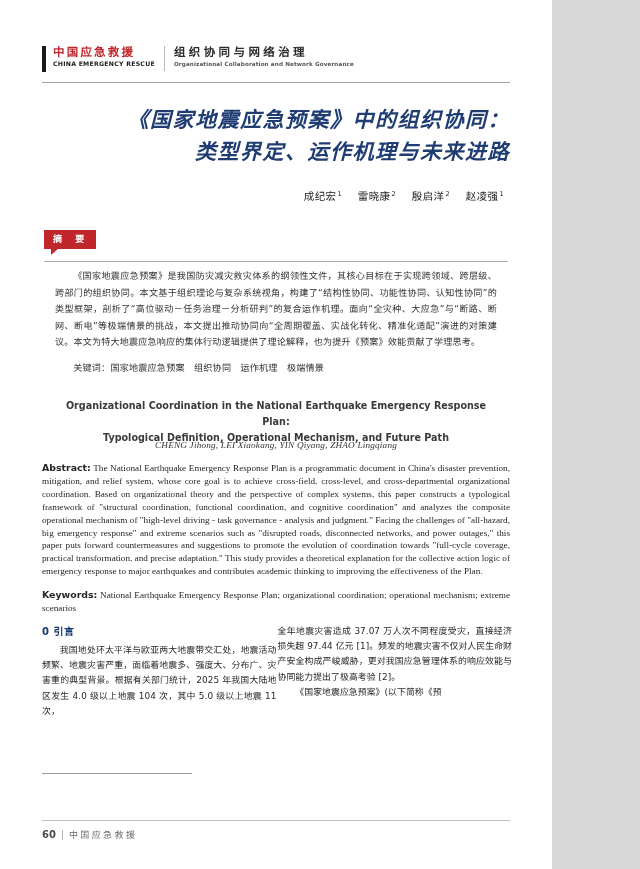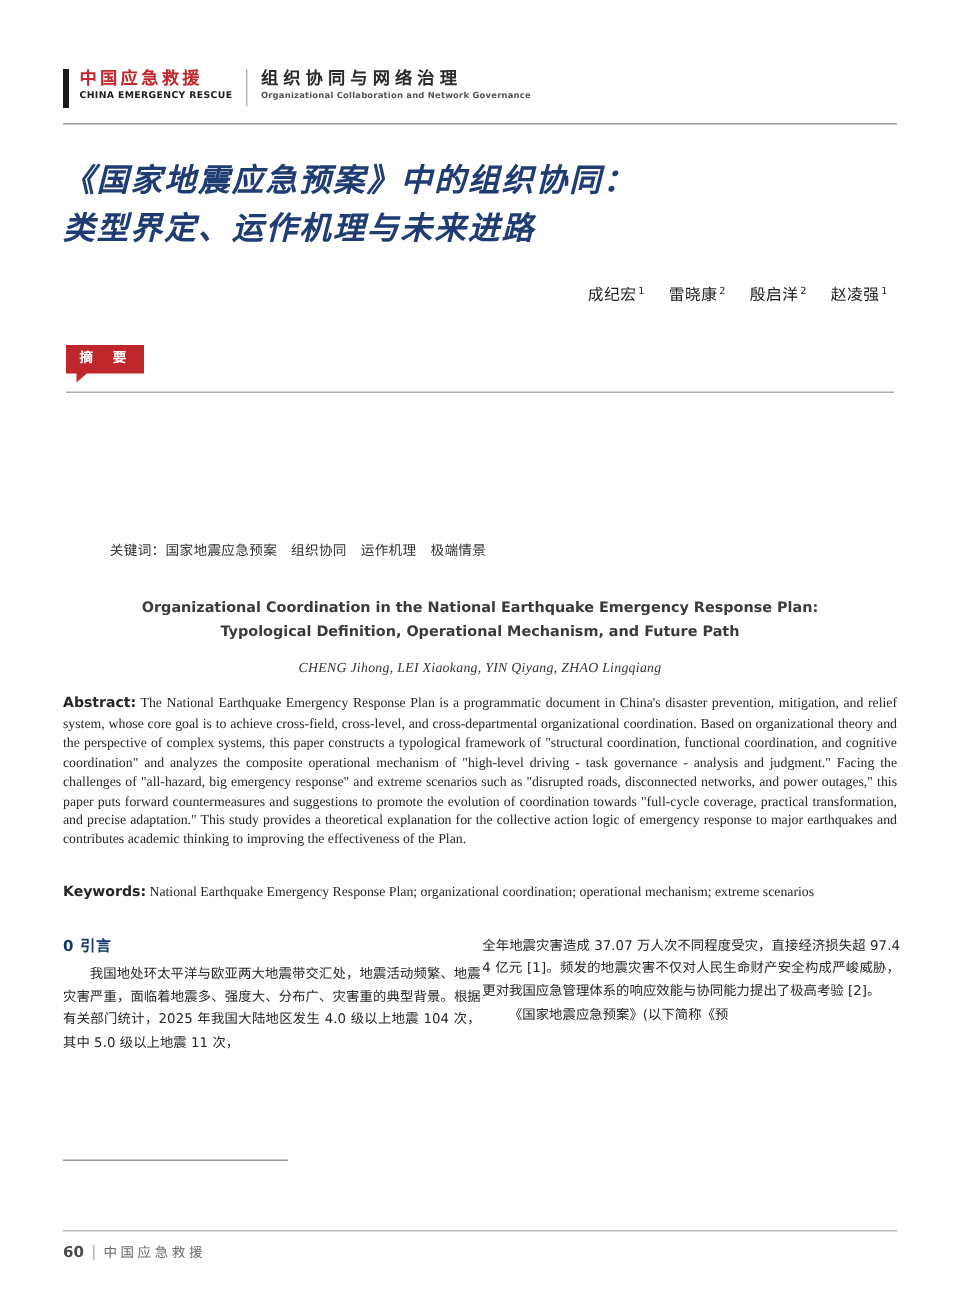--- a/index.html
+++ b/index.html
@@ -3,21 +3,21 @@
 <meta charset="utf-8">
 <title>Academic Paper Page</title>
 <style>
   html, body {
     margin: 0;
     padding: 0;
     background: #d8d8d8;
   }
   .page {
     position: relative;
-    width: 640px;
+    width: 552px;
     height: 869px;
     background: #ffffff;
     overflow: hidden;
     font-family: "Liberation Serif", "DejaVu Serif", serif;
     color: #1a1a1a;
     box-sizing: border-box;
   }
 
   
   .run-header {
@@ -99,21 +99,21 @@
     height: 1px;
     background: #9e9e9e;
   }
 
   
   .title-block {
     position: absolute;
     left: 42px;
     right: 42px;
     top: 104px;
-    text-align: left;
+    text-align: right;
   }
   .title-line {
     font-family: "DejaVu Serif", "Liberation Serif", serif;
     font-weight: bold;
     font-style: italic;
     font-size: 21px;
     line-height: 32px;
     color: #1f3d73;
     letter-spacing: 1.5px;
     white-space: nowrap;
@@ -385,20 +385,21 @@
     <span class="author"><span>雷晓康</span><sup>2</sup></span>
     <span class="author"><span>殷启洋</span><sup>2</sup></span>
     <span class="author"><span>赵凌强</span><sup>1</sup></span>
   </div>
 
   <div class="abs-badge-wrap">
     <div class="abs-badge">摘 要</div>
   </div>
   <div class="abs-rule"></div>
 
+  <div class="cn-abs">《国家地震应急预案》是我国防灾减灾救灾体系的纲领性文件，其核心目标在于实现跨领域、跨层级、跨部门的组织协同。本文基于组织理论与复杂系统视角，构建了“结构性协同、功能性协同、认知性协同”的类型框架，剖析了“高位驱动－任务治理－分析研判”的复合运作机理。面向“全灾种、大应急”与“断路、断网、断电”等极端情景的挑战，本文提出推动协同向“全周期覆盖、实战化转化、精准化适配”演进的对策建议。本文为特大地震应急响应的集体行动逻辑提供了理论解释，也为提升《预案》效能贡献了学理思考。</div>
   <div class="cn-kw"><span>关键词：</span><span>国家地震应急预案　组织协同　运作机理　极端情景</span></div>
 
   <div class="en-title">
     <div>Organizational Coordination in the National Earthquake Emergency Response Plan:</div>
     <div>Typological Definition, Operational Mechanism, and Future Path</div>
   </div>
   <div class="en-authors">CHENG Jihong, LEI Xiaokang, YIN Qiyang, ZHAO Lingqiang</div>
 
   <div class="en-abs">
     <span class="lbl-bold">Abstract:</span>

